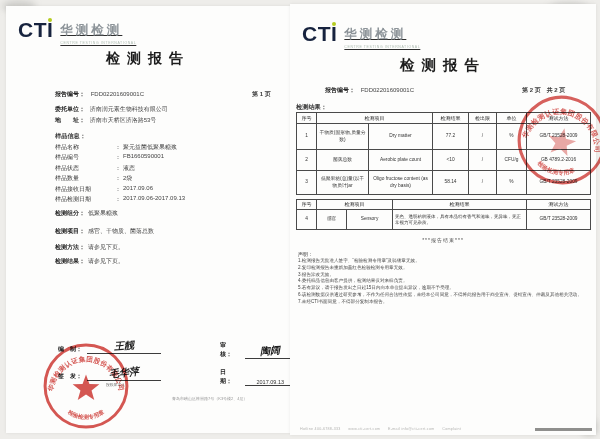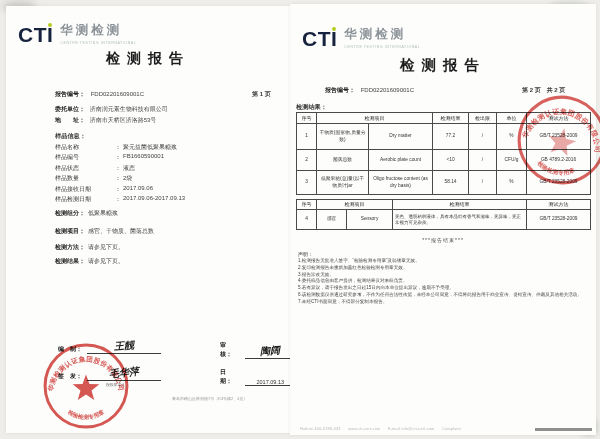--- a/index.html
+++ b/index.html
@@ -11,25 +11,25 @@
     color:#2e2e2e;
     -webkit-font-smoothing:antialiased;
   }
   .page { position:absolute; background:#fdfdfc; }
   #page1 { left:6px; top:6px; width:284px; height:427px; box-shadow:0 0 3px rgba(0,0,0,.08); }
   #page2 { left:290px; top:4px; width:306px; height:431px; box-shadow:0 0 3px rgba(0,0,0,.08); }
 
   .smudge { position:absolute; border-radius:50%; filter:blur(3px); background:rgba(120,120,115,.25); }
 
   
-  .logo { position:absolute; display:flex; align-items:flex-end; }
+  .logo { position:absolute; display:flex; align-items:flex-start; }
   .logo .abbr { font-size:21px; line-height:20px; font-weight:900; color:#17233e; letter-spacing:.5px; font-family:"Liberation Sans",sans-serif; }
   .logo .iwrap { position:relative; display:inline-block; }
   .logo .idot { position:absolute; left:1px; top:-2px; width:4px; height:4px; border-radius:50%; background:#b5cc20; }
-  .logo .cnblock { margin-left:7px; padding-top:2px; }
+  .logo .cnblock { margin-left:7px; padding-top:2px;text-decoration:underline; }
   .logo .cn { font-size:12.5px; font-weight:700; color:#8d9499; letter-spacing:3px; }
   .logo .en { font-size:3.5px; color:#aebdb2; letter-spacing:.6px; margin-top:2px; }
 
   .doc-title { position:absolute; left:0; right:0; text-align:center; font-size:14px; font-weight:700; letter-spacing:7px; color:#1c1c1c; }
 
   .line { position:absolute; font-size:6px; color:#3a3a3a; white-space:nowrap; }
   .lbl { font-weight:700; color:#222; }
   .val { color:#444; }
 
   

